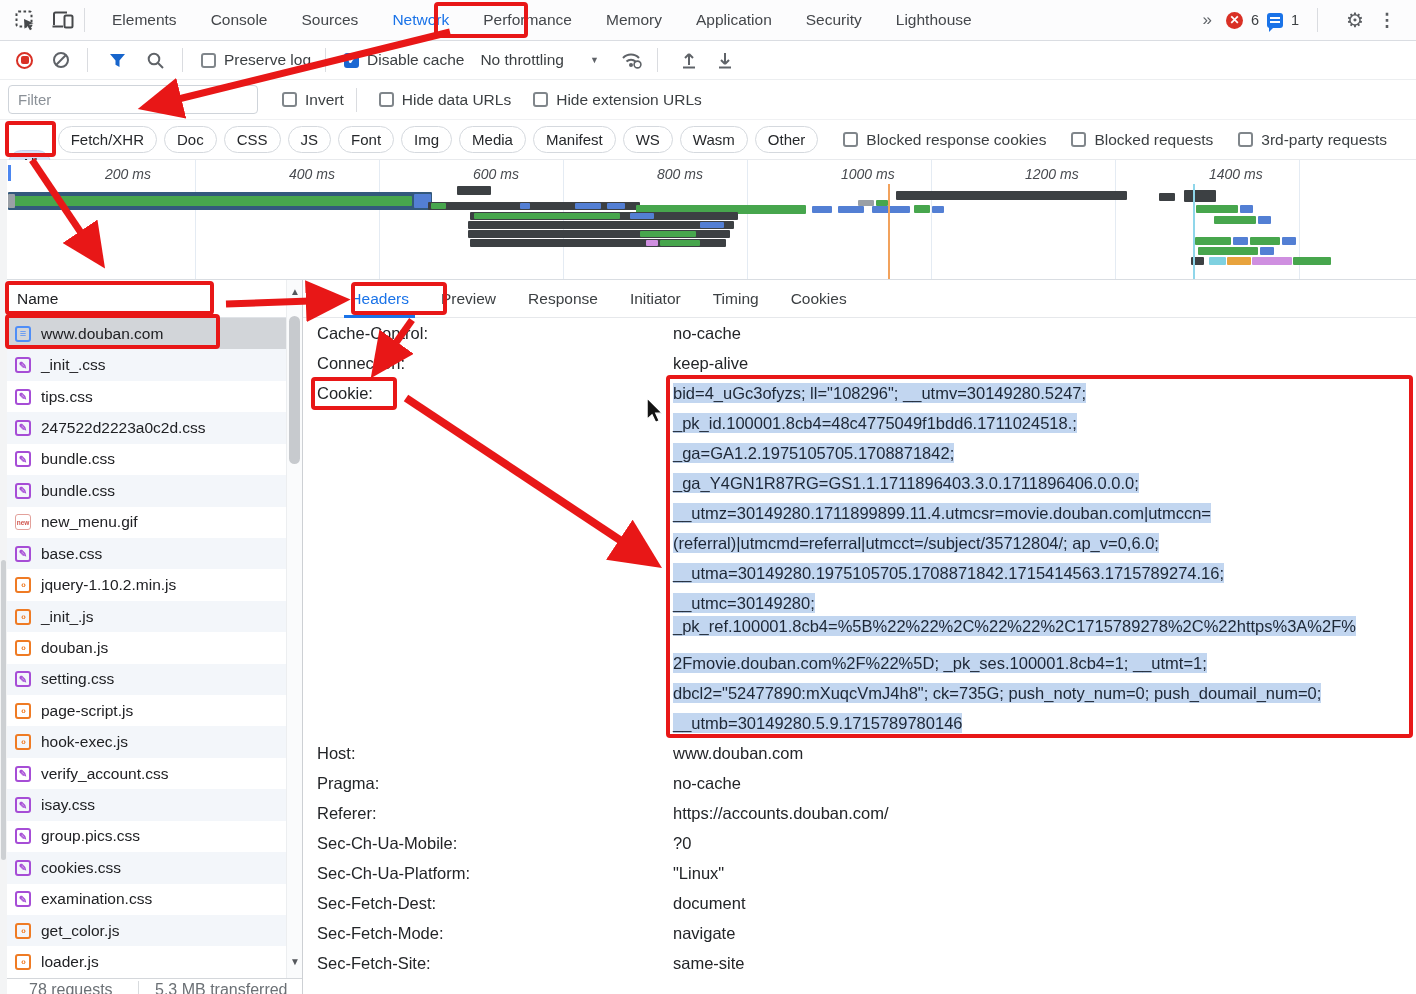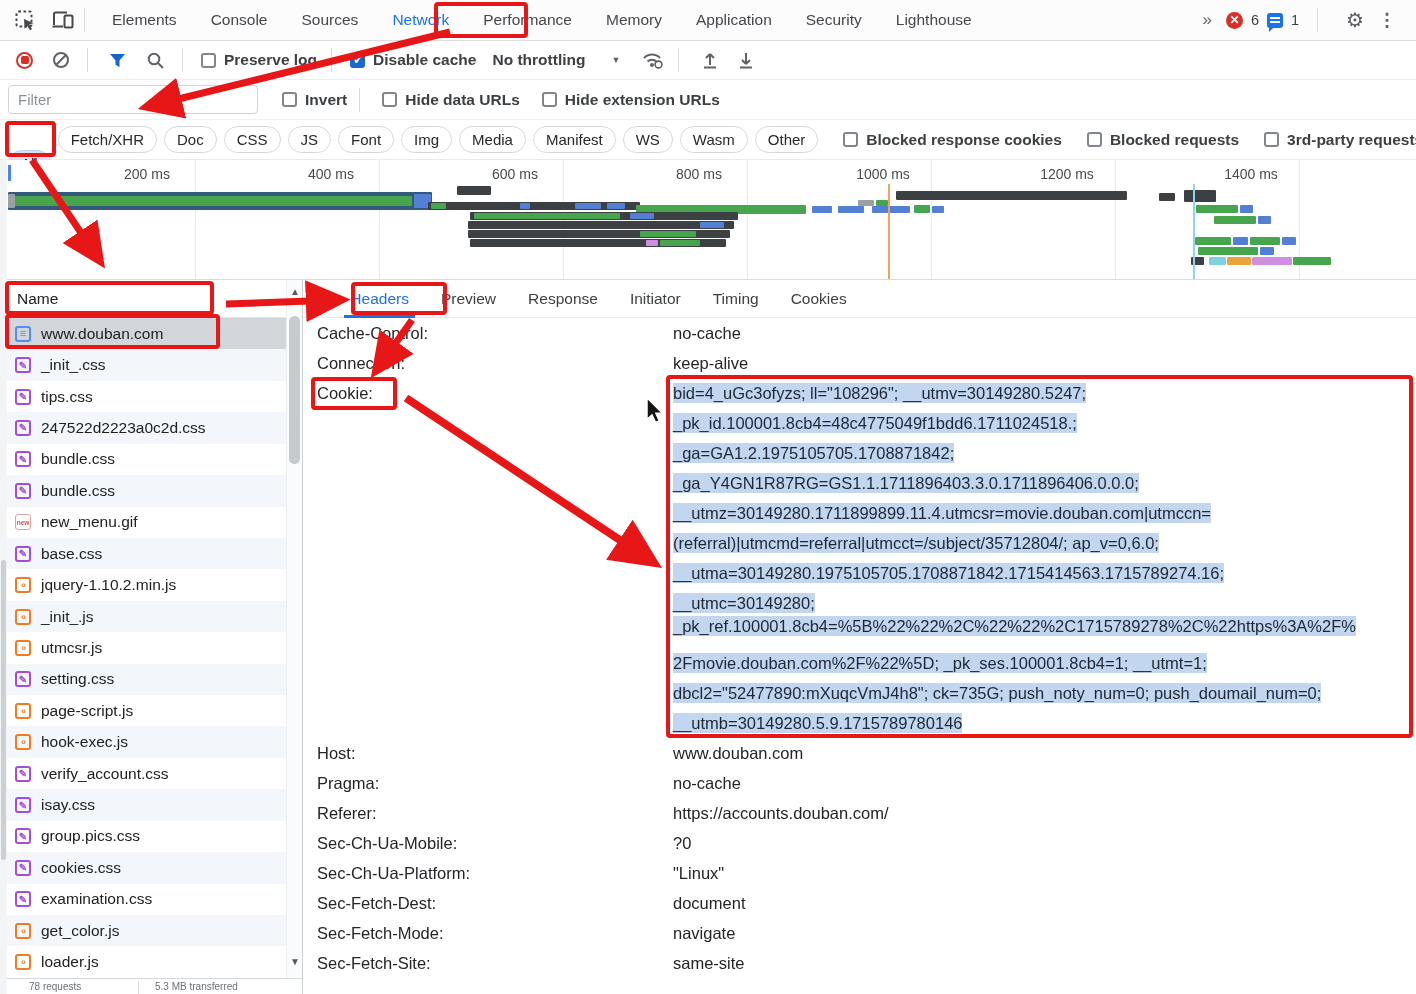--- a/index.html
+++ b/index.html
@@ -36,21 +36,21 @@
   .rec { width:17px; height:17px; border:2.5px solid #d93025; border-radius:50%;
          margin-left:16px; display:flex; align-items:center; justify-content:center; }
   .rec::after { content:""; width:8px; height:8px; background:#d93025; border-radius:2px; }
   .block { width:16px; height:16px; border:2px solid #5f6368; border-radius:50%; position:relative; margin-left:20px; }
   .block::after { content:""; position:absolute; left:-1px; top:5px; width:14px; height:2px;
                   background:#5f6368; transform:rotate(-45deg); }
   .cb { width:15px; height:15px; border:2px solid #80868b; border-radius:3px; background:#fff;
         display:inline-block; flex:none; }
   .cb.checked { background:#1a67d2; border-color:#1a67d2; position:relative; }
   .cb.checked::after { content:"✓"; position:absolute; left:1px; top:-3px; color:#fff; font-size:13px; font-weight:bold; }
-  .lbl { margin-left:8px; white-space:nowrap;font-weight:bold; }
+  .lbl { margin-left:8px; white-space:nowrap; }
   .caret { font-size:9px; color:#5f6368; margin-left:26px; }
 
   
   #filterrow { position:absolute; left:0; top:80px; width:1416px; height:40px; background:#fff;
                border-bottom:1px solid #f0f1f3; display:flex; align-items:center; font-size:15.5px; color:#3c4043; }
   #filter-input { width:250px; height:29px; margin-left:8px; border:1px solid #cfd4da; border-radius:4px;
                   font-size:15px; padding:0 9px; color:#202124; font-family:"Liberation Sans",sans-serif; outline:none; }
   #filter-input::placeholder { color:#8a9097; }
 
   
@@ -59,21 +59,21 @@
              font-size:15.5px; color:#3c4043; }
   .chip { border:1px solid #d5d9de; border-radius:15px; padding:4px 12px; font-size:15px;
           color:#26282b; background:#fff; white-space:nowrap; }
   .chip.sel { background:#d7e1f6; border-color:#c4d1ee;margin-top:48px; }
   .chipcb { display:flex; align-items:center; margin-left:18px; white-space:nowrap; }
 
   
   #overview { position:absolute; left:0; top:160px; width:1416px; height:120px; background:#fff;
               border-bottom:1px solid #d9dde2; overflow:hidden; }
   .gline { position:absolute; top:0; width:1px; height:120px; background:#e4ebf3; }
-  .tick { position:absolute; top:6px; width:84px; text-align:center; font-size:14px; color:#474a4f; }
+  .tick { position:absolute; top:6px; width:84px; text-align:left; font-size:14px; color:#474a4f;font-style:italic; }
   .bar { position:absolute; border-radius:1px; }
   .bar.navy{background:#33597c;} .bar.green{background:#47a64d;} .bar.blue{background:#537fd4;}
   .bar.dark{background:#3c4043;} .bar.gray{background:#9aa0a6;} .bar.purple{background:#cf8fe0;}
   .bar.orange{background:#e8a33d;} .bar.cyan{background:#7fd1e0;}
   #ov-orange-line { position:absolute; left:888px; top:24px; width:2px; height:96px; background:#f2a25c; }
   #ov-cyan-line { position:absolute; left:1193px; top:24px; width:2px; height:96px; background:#8fd6ea; }
   #ov-blue-tick { position:absolute; left:8px; top:5px; width:3px; height:16px; background:#4b86f0; }
 
   
   #edge-strip { position:absolute; left:0; top:160px; width:7px; height:834px; background:#f3f4f5; }
@@ -94,21 +94,21 @@
   .fi.js  { border:2px solid #ef7b24; color:#ef7b24; font-size:9px; letter-spacing:-1px; }
   .fi.gif { border:1.5px solid #e3a19b; color:#d0564e; font-size:6.5px; letter-spacing:0; }
 
   
   #lp-scroll { position:absolute; right:0; top:0; width:16px; height:698px; background:#fafbfc; border-left:1px solid #eceef0; }
   .sb-arrow { position:absolute; left:0; width:16px; text-align:center; font-size:10px; color:#55585c; }
   #lp-thumb { position:absolute; left:2px; top:36px; width:11px; height:148px; background:#c7cace; border-radius:6px; }
 
   
   #statusbar { position:absolute; left:0; bottom:0; width:295px; height:16px; border-top:1px solid #d4d7db;
-               font-size:10px; color:#6b7075; white-space:nowrap; overflow:hidden; }
+               font-size:16px; color:#6b7075; white-space:nowrap; overflow:hidden; }
   #statusbar .sep { position:absolute; left:131px; top:2px; width:1px; height:18px; background:#d8dbde; }
   #req-count { position:absolute; left:22px; top:2px; }
   #xfer-size { position:absolute; left:148px; top:2px; }
 
   
   #rightpanel { position:absolute; left:302px; top:280px; width:1226px; height:714px; background:#fff;
                 border-left:1px solid #cdd0d4; overflow:hidden; }
   #dtabs { height:38px; border-bottom:1px solid #e6e8eb; display:flex; align-items:center; position:relative; }
   .close-x { font-size:16px; color:#5f6368; padding:0 10px 0 12px; }
   .dtab { font-size:15.5px; color:#3c4043; padding:0 16px; height:38px; display:flex; align-items:center; position:relative; white-space:nowrap; }
@@ -362,21 +362,21 @@
     <div class="req">
         <span class="fi js">‹›</span>
         <span>jquery-1.10.2.min.js</span>
       </div>
     <div class="req">
         <span class="fi js">‹›</span>
         <span>_init_.js</span>
       </div>
     <div class="req">
         <span class="fi js">‹›</span>
-        <span>utmcsr.js</span>
+        <span>douban.js</span>
       </div>
     <div class="req">
         <span class="fi css">✎</span>
         <span>setting.css</span>
       </div>
     <div class="req">
         <span class="fi js">‹›</span>
         <span>page-script.js</span>
       </div>
     <div class="req">

